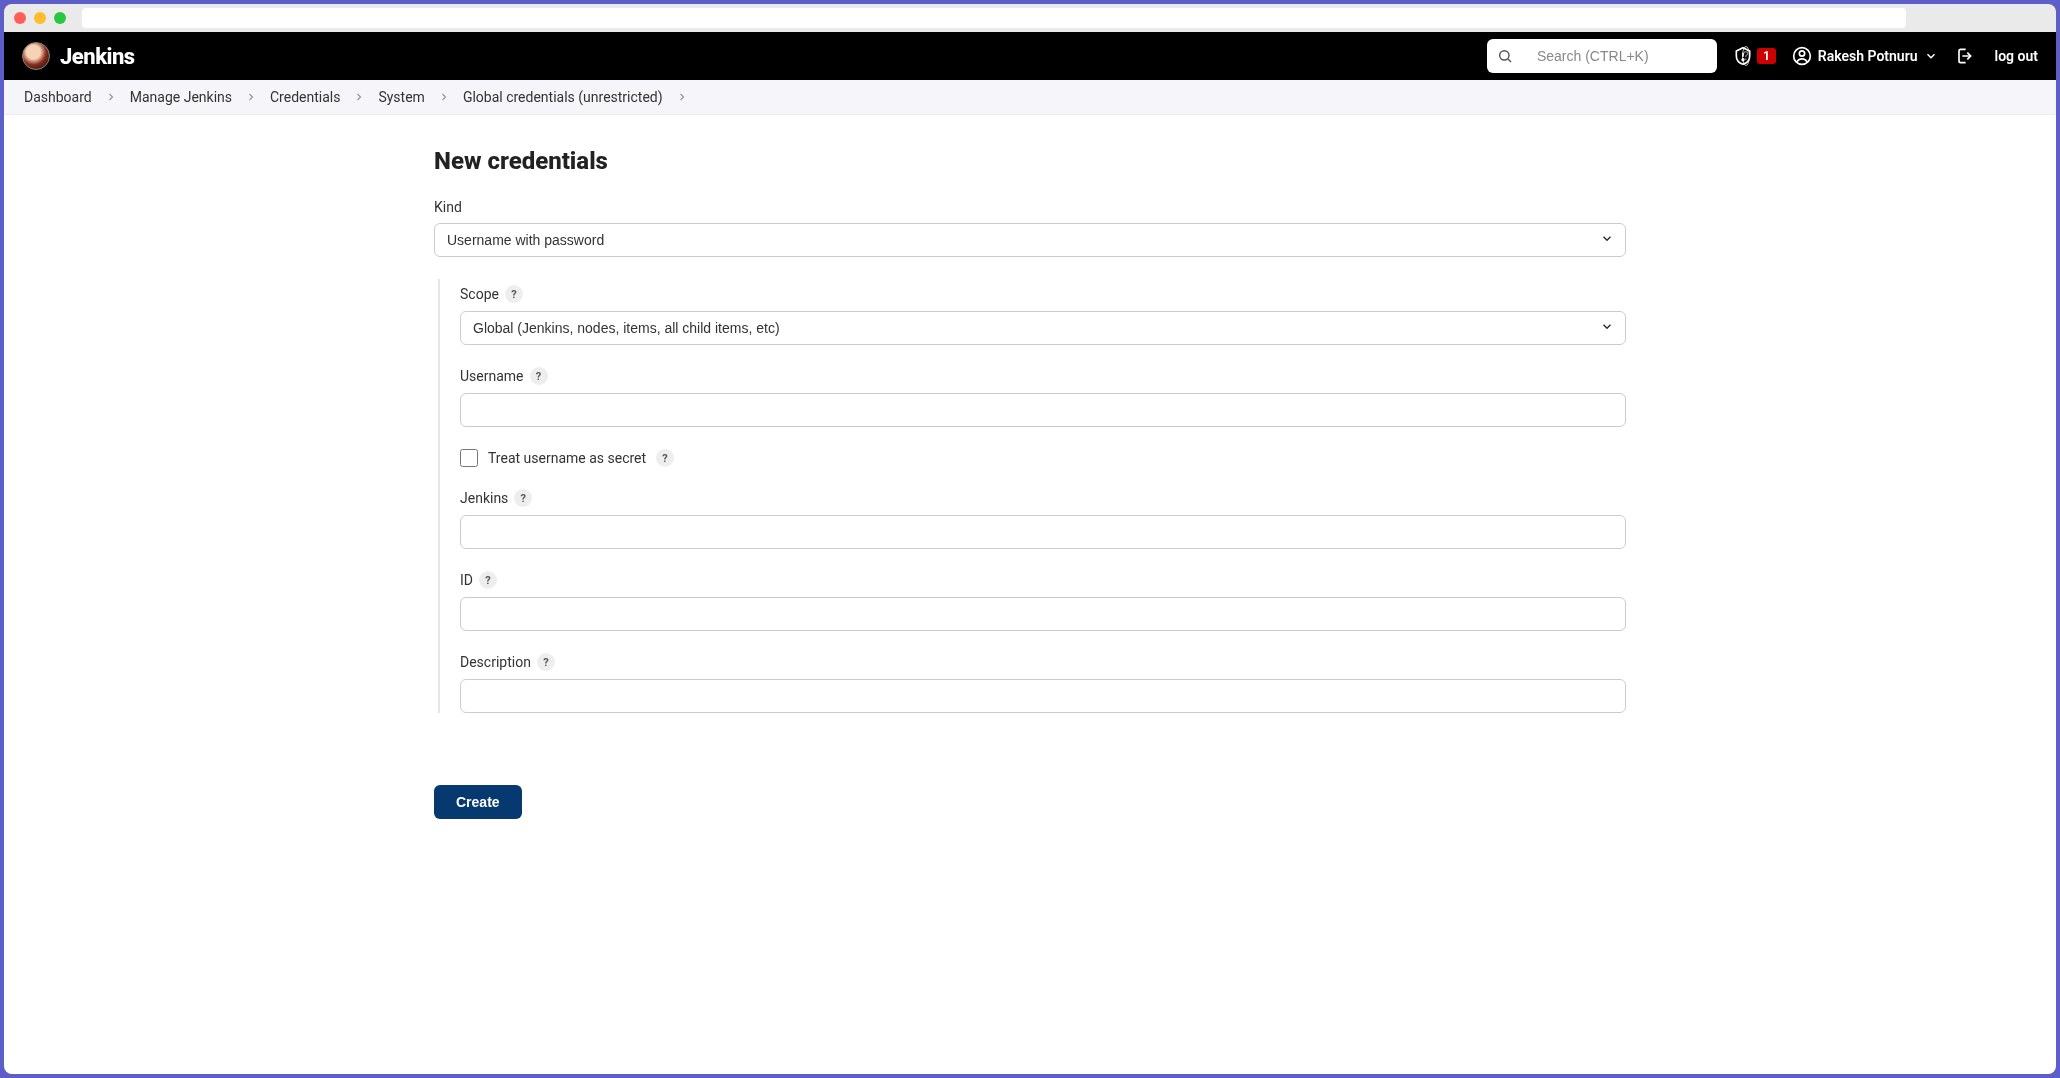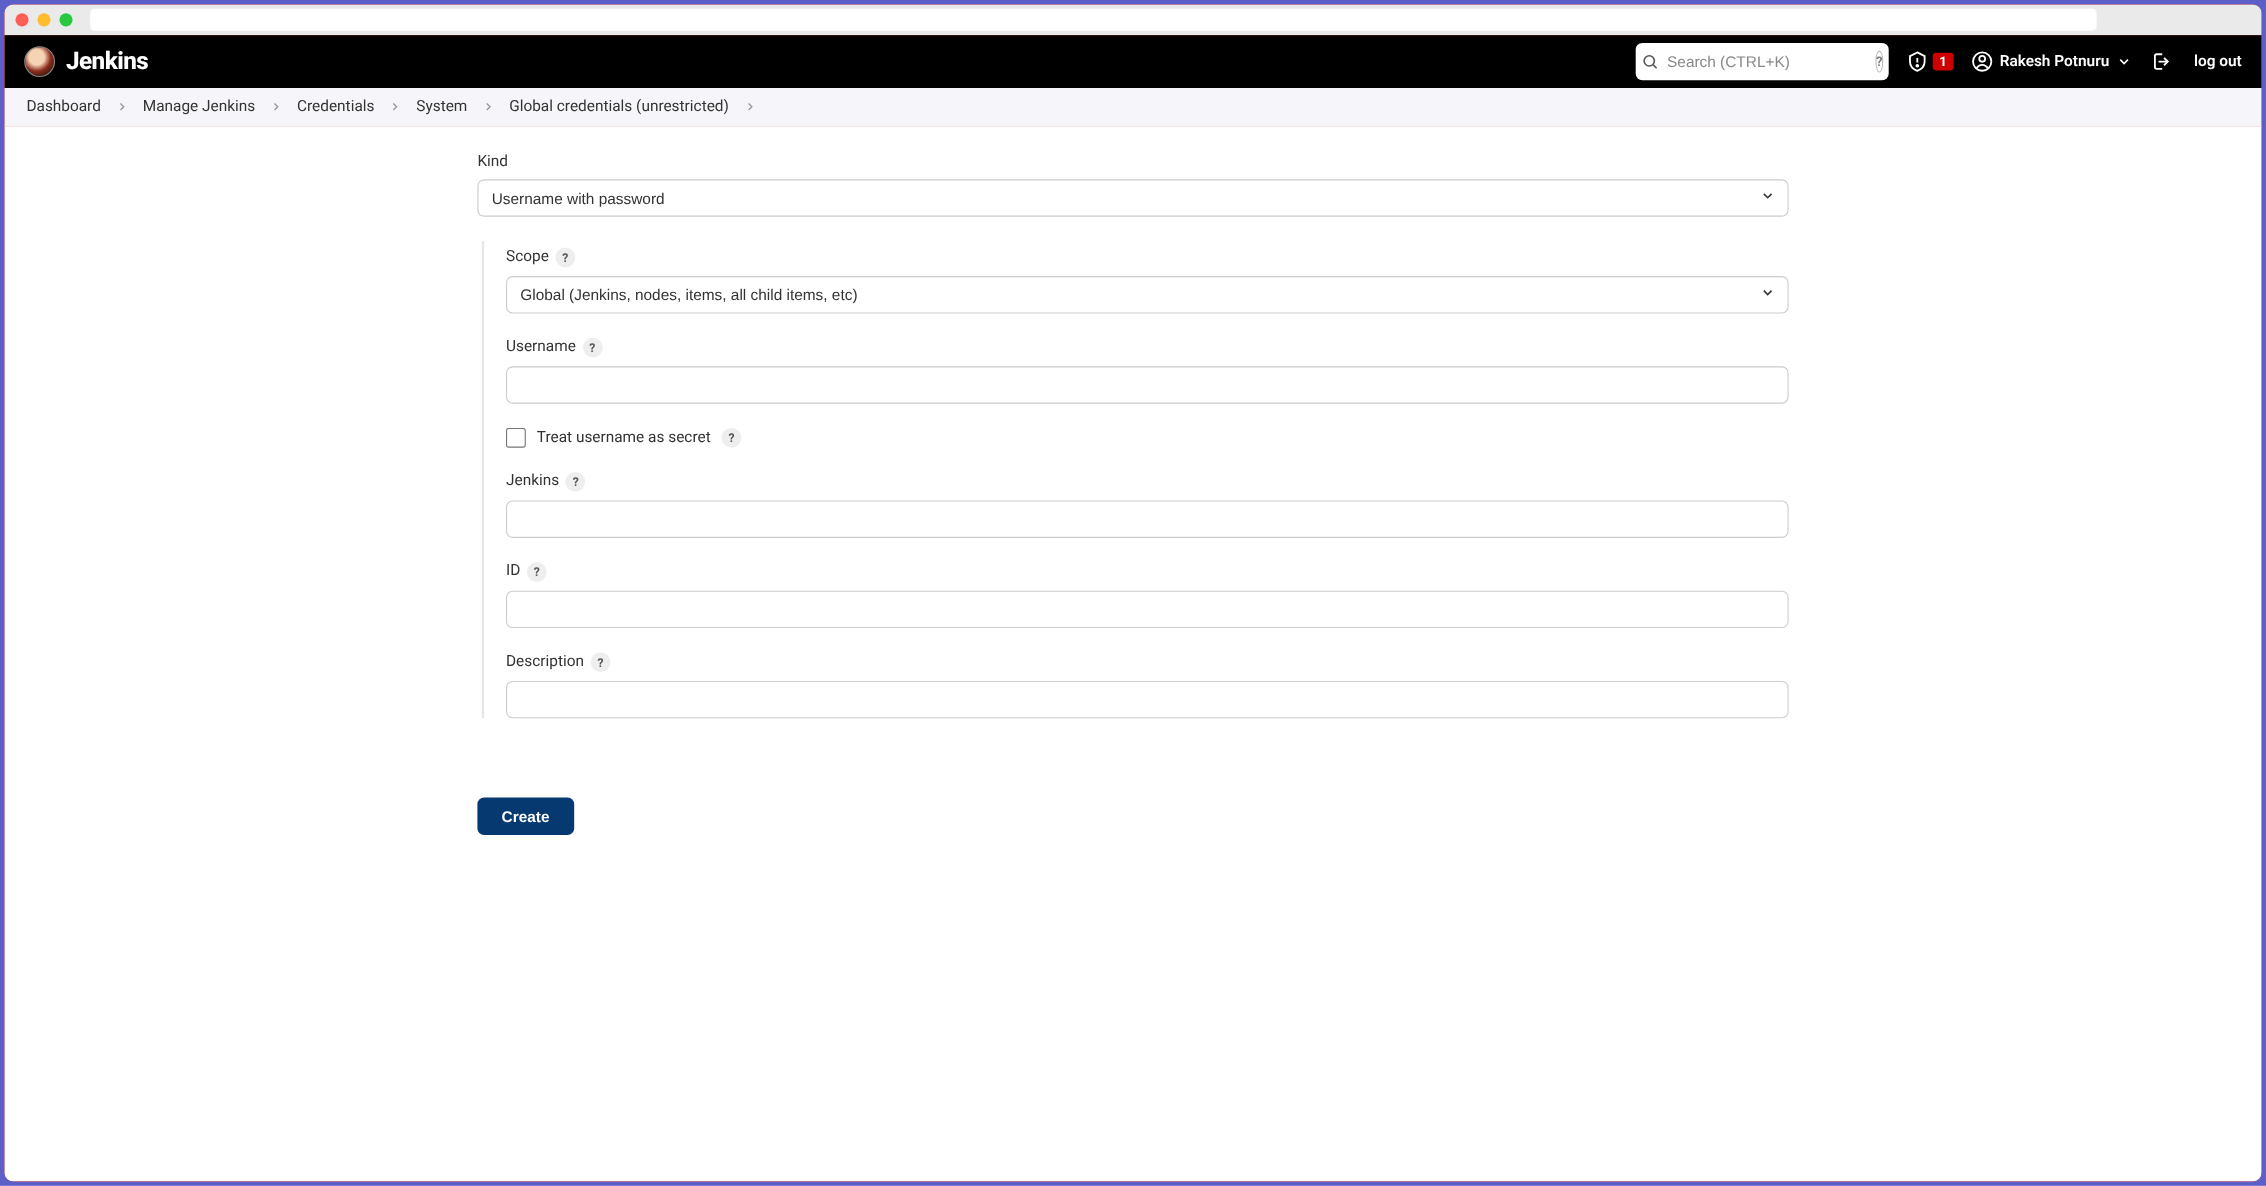--- a/index.html
+++ b/index.html
@@ -72,23 +72,22 @@
     gap: 16px;
   }
   .search-wrap {
     background: #fff;
     border-radius: 6px;
     display: flex;
     align-items: center;
     padding: 0 10px;
     height: 34px;
     width: 230px;
-    gap: 8px;
-    color: #333;
-    justify-content: center;
+    gap: 24px;
+    color: #333;
   }
   .search-wrap input {
     border: none;
     outline: none;
     flex: 1;
     font-size: 14px;
     color: #333;
     background: transparent;
   }
   .search-wrap input::placeholder { color: #888; }
@@ -151,21 +150,21 @@
     font-size: 24px;
     font-weight: 800;
     color: #222;
     margin: 8px 0 24px 0;
   }
   .field-label {
     font-size: 14px;
     color: #333;
     margin-bottom: 8px;
     display: flex;
-    align-items: flex-start;
+    align-items: center;
     gap: 6px;
   }
   .help-dot {
     width: 18px; height: 18px;
     border-radius: 50%;
     background: #eee;
     color: #555;
     font-size: 11px;
     font-weight: 700;
     display: inline-flex;
@@ -322,20 +321,21 @@
     <a href="#">Global credentials (unrestricted)</a>
     <span class="crumb-sep">
         <svg width="12" height="12" viewBox="0 0 24 24" fill="none" stroke="#999" stroke-width="2.5">
           <polyline points="9 6 15 12 9 18"></polyline>
         </svg>
       </span>
   </div>
 
   <div class="content">
     <div class="form-wrap">
+      <h1 class="page-title">New credentials</h1>
 
       <div class="field-block">
         <div class="field-label">
           <span>Kind</span>
         </div>
         <div class="select-wrap">
           <select class="select">
             <option>Username with password</option>
           </select>
           <span class="select-caret">

